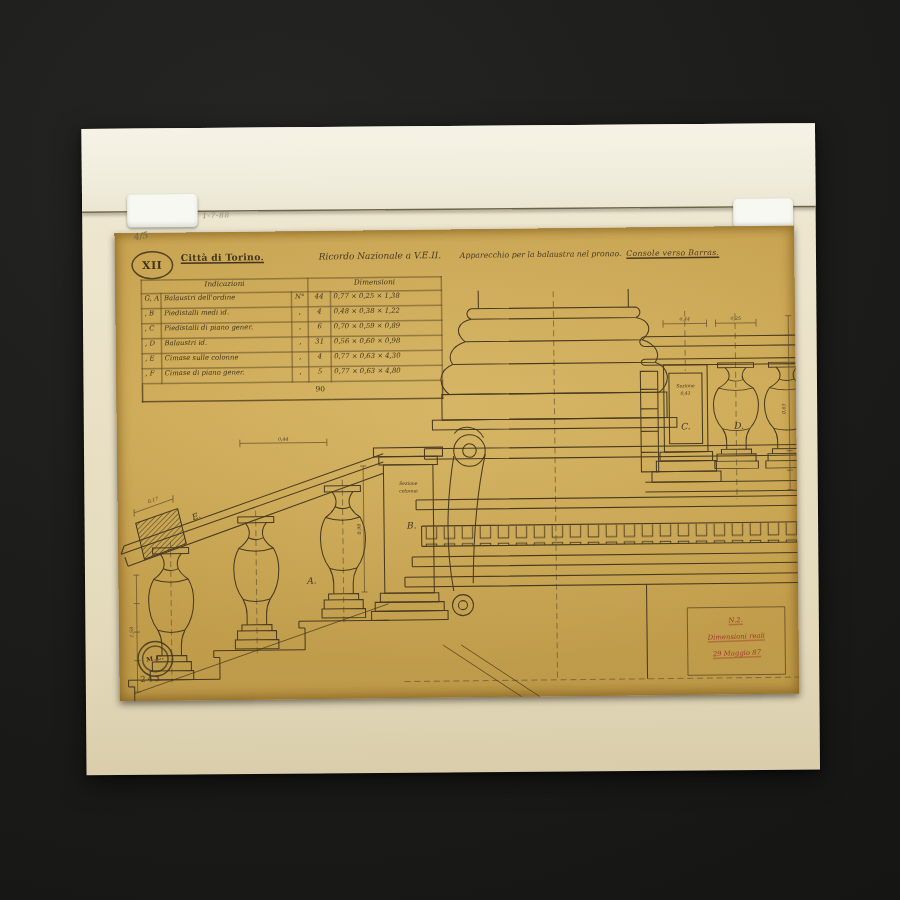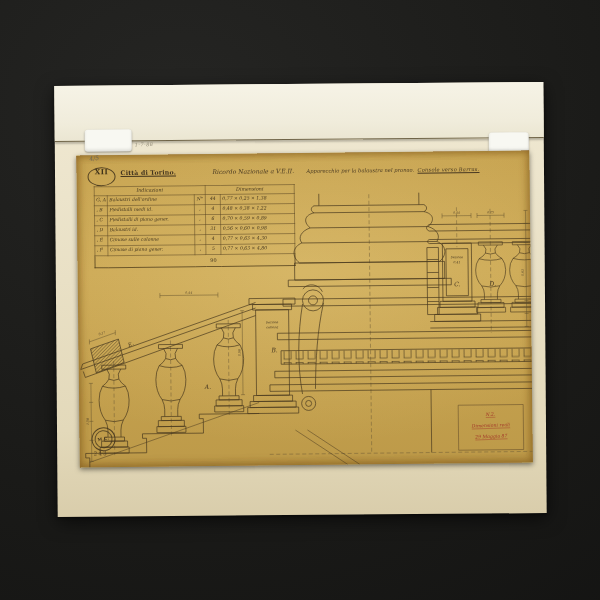--- a/index.html
+++ b/index.html
@@ -29,21 +29,21 @@
     box-shadow:0 2px 5px rgba(0,0,0,.5),
       inset 0 2px 6px rgba(115,75,18,.30),
       inset 0 -3px 8px rgba(110,70,15,.30),
       inset 3px 0 8px rgba(110,70,15,.20),
       inset -3px 0 8px rgba(110,70,15,.20);
     color:#463723;}
   .pencil-frac{position:absolute;left:13px;top:0px;font:italic 6px/1 "DejaVu Serif",serif;
     color:#6a6456;transform:rotate(-8deg);}
   .stamp-oval{position:absolute;left:11px;top:12px;width:26px;height:17px;
     border:1.3px solid rgba(62,48,26,.85);border-radius:50%;
-    display:flex;justify-content:center;}
+    display:flex;align-items:center;justify-content:center;}
   .stamp-oval span{font:700 7px/1 "DejaVu Serif",serif;color:#3f3219;letter-spacing:.5px;}
   .t-city{position:absolute;left:44px;top:15px;font:700 6.2px/1 "DejaVu Serif",serif;
     text-decoration:underline;color:#43341e;letter-spacing:.2px;}
   .t-subject{position:absolute;left:136px;top:15px;font:italic 6px/1 "DejaVu Serif",serif;color:#4a3a22;}
   .t-desc{position:absolute;left:230px;top:15.5px;font:italic 5.2px/1 "DejaVu Serif",serif;color:#4a3a22;}
   .t-desc2{position:absolute;left:341px;top:15.5px;font:italic 5.2px/1 "DejaVu Serif",serif;
     color:#4a3a22;text-decoration:underline;letter-spacing:.2px;}
   
   .qty-table{position:absolute;left:17px;top:31px;width:200px;border-collapse:collapse;
     table-layout:fixed;font:italic 4.6px/1 "DejaVu Serif",serif;color:#44361f;

